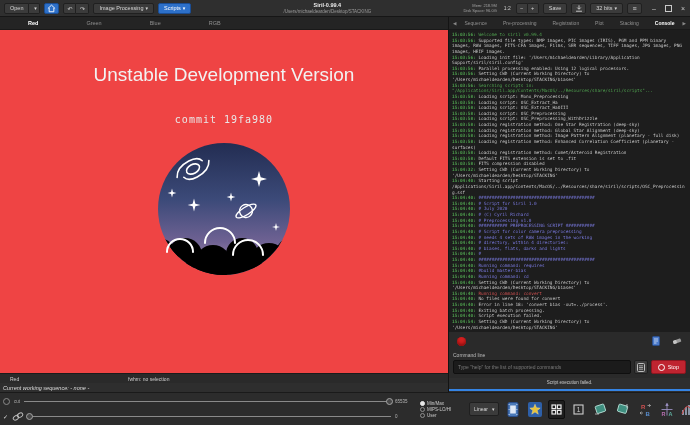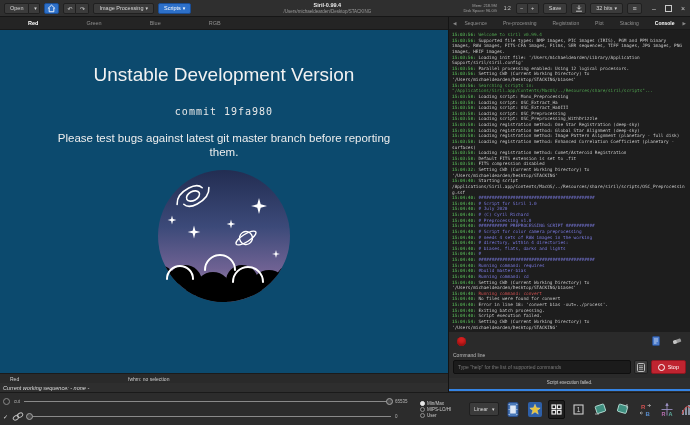--- a/index.html
+++ b/index.html
@@ -29,21 +29,21 @@
   .main{flex:1;display:flex;min-height:0;}
   .left{width:448px;display:flex;flex-direction:column;min-width:0;}
   .right{flex:1;display:flex;flex-direction:column;border-left:1px solid #141414;min-width:0;background:#272727;}
   .tabbar{height:12px;background:#242424;border-bottom:1px solid #191919;display:flex;align-items:center;
     font-size:5.5px;color:#8f8f8f;flex:0 0 auto;}
   .ltabs{padding-left:28px;gap:48px;}
   .rtabs{font-size:5px;justify-content:space-between;padding:0 4px;}
   .tab.active{color:#ffffff;font-weight:bold;}
   .arrow{font-size:4.5px;color:#888;}
   
-  .canvas{flex:1;background:#0c4a6e;display:flex;flex-direction:column;align-items:center;overflow:hidden;}
+  .canvas{flex:1;background:#ef4444;display:flex;flex-direction:column;align-items:center;overflow:hidden;gap:8px;}
   .sp-title{margin-top:34px;font-size:19px;color:#f2f2f2;}
   .sp-commit{margin-top:20px;font-family:"DejaVu Sans Mono",monospace;font-size:10px;letter-spacing:1px;color:#e8e8e8;}
   .sp-msg{margin-top:14px;font-size:11.5px;color:#ededed;text-align:center;width:350px;line-height:1.25;}
   .illus{margin-top:4px;}
   .strip{height:9px;background:#2a2a2a;border-top:1px solid #1b1b1b;font-size:5px;color:#cccccc;
     display:flex;align-items:center;flex:0 0 auto;position:relative;}
   .strip .ch{margin-left:10px;}
   .strip .fw{position:absolute;left:128px;}
   .seqline{height:9px;background:#2e2e2e;display:flex;align-items:center;font-size:5.5px;
     font-style:italic;color:#dddddd;padding-left:3px;flex:0 0 auto;}
@@ -162,21 +162,20 @@
     <div class="left">
       <div class="tabbar ltabs" id="ltabs">
           <span class="tab active">Red</span>
           <span class="tab">Green</span>
           <span class="tab">Blue</span>
           <span class="tab">RGB</span>
         </div>
       <div class="canvas">
         <div class="sp-title">Unstable Development Version</div>
         <div class="sp-commit">commit 19fa980</div>
-        <div class="sp-msg">Please test bugs against latest git master branch before reporting them.</div>
         <svg class="illus" width="158" height="140" viewBox="0 0 158 140">
           <defs>
             <linearGradient id="sky" x1="0" y1="0" x2="0" y2="1">
               <stop offset="0" stop-color="#202a4e"></stop>
               <stop offset="0.45" stop-color="#3c4a79"></stop>
               <stop offset="0.75" stop-color="#6f6293"></stop>
               <stop offset="0.95" stop-color="#a891b4"></stop>
             </linearGradient>
             <clipPath id="ccl">
                 <circle cx="79" cy="72" r="66"></circle>

